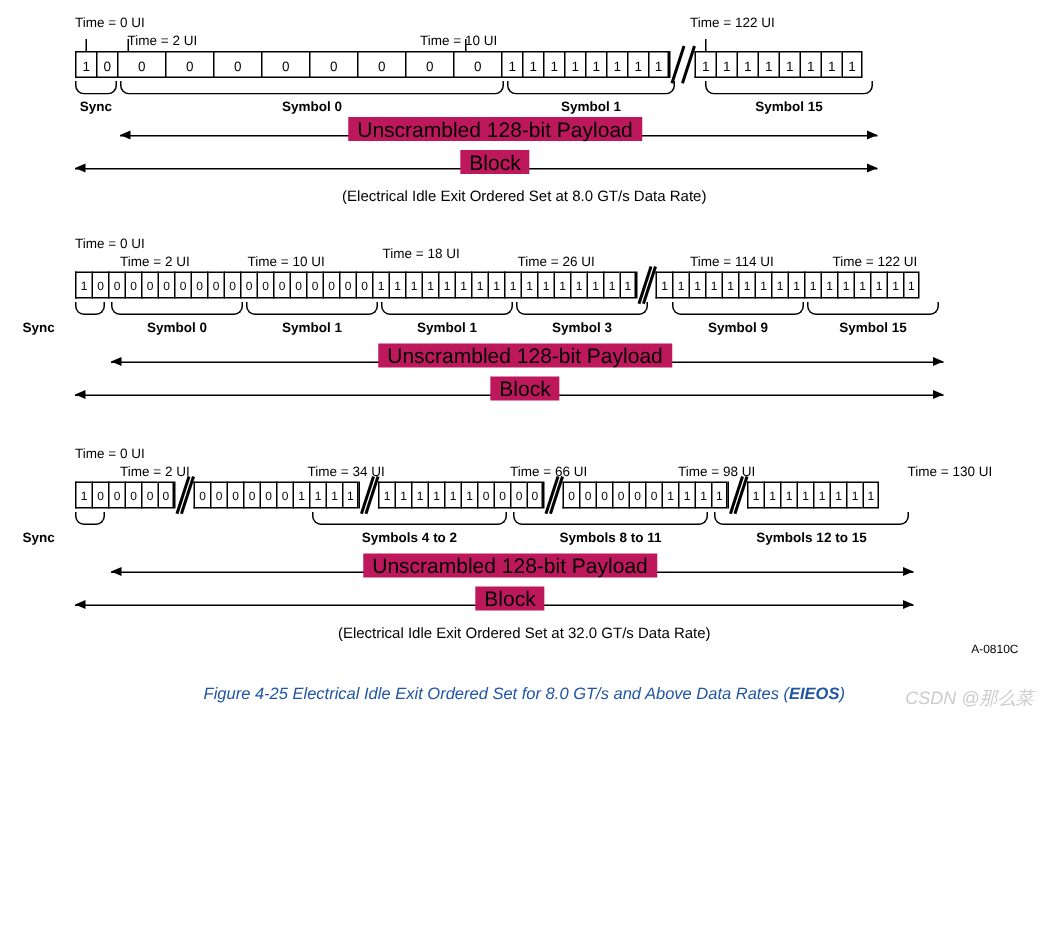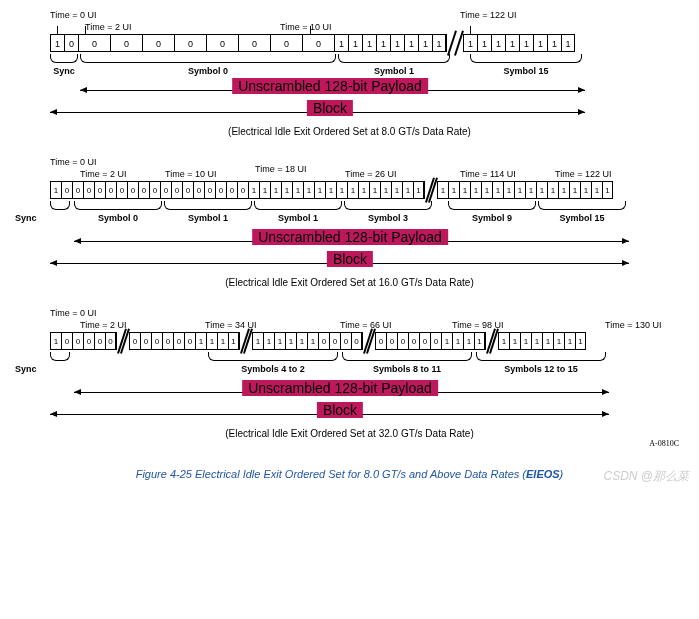--- a/index.html
+++ b/index.html
@@ -146,21 +146,20 @@
 .watermark {
   position: absolute;
   right: 10px;
   color: #ccc;
   font-size: 12px;
 }
 .refnum {
   text-align: right;
   font-size: 8px;
   margin-right: 10px;
-  font-family: Liberation Serif, serif;
 }
 .narrow .bit { width: 11px; font-size: 8px; }
 .narrow .gap { width: 12px; }
 </style>
 </head>
 <body>
 
 <div class="section">
   <div class="time-row">
     <span class="time-label" style="left:40px;top:0">Time = 0 UI</span>
@@ -324,21 +323,20 @@
       </div>
   </div>
   <div class="arrow-row">
     <div class="arrow-line" style="left:24px;width:555px"></div>
     <div class="arrow-label" style="left:300px">Unscrambled 128-bit Payload</div>
   </div>
   <div class="arrow-row">
     <div class="arrow-line" style="left:0;width:579px"></div>
     <div class="arrow-label" style="left:300px">Block</div>
   </div>
-  <div class="caption">(Electrical Idle Exit Ordered Set at 16.0 GT/s Data Rate)</div>
 </div>
 
 <div class="section narrow">
   <div class="time-row">
     <span class="time-label" style="left:40px;top:0">Time = 0 UI</span>
     <span class="time-label" style="left:70px;top:12px">Time = 2 UI</span>
     <span class="time-label" style="left:195px;top:12px">Time = 34 UI</span>
     <span class="time-label" style="left:330px;top:12px">Time = 66 UI</span>
     <span class="time-label" style="left:442px;top:12px">Time = 98 UI</span>
     <span class="time-label" style="left:595px;top:12px">Time = 130 UI</span>

